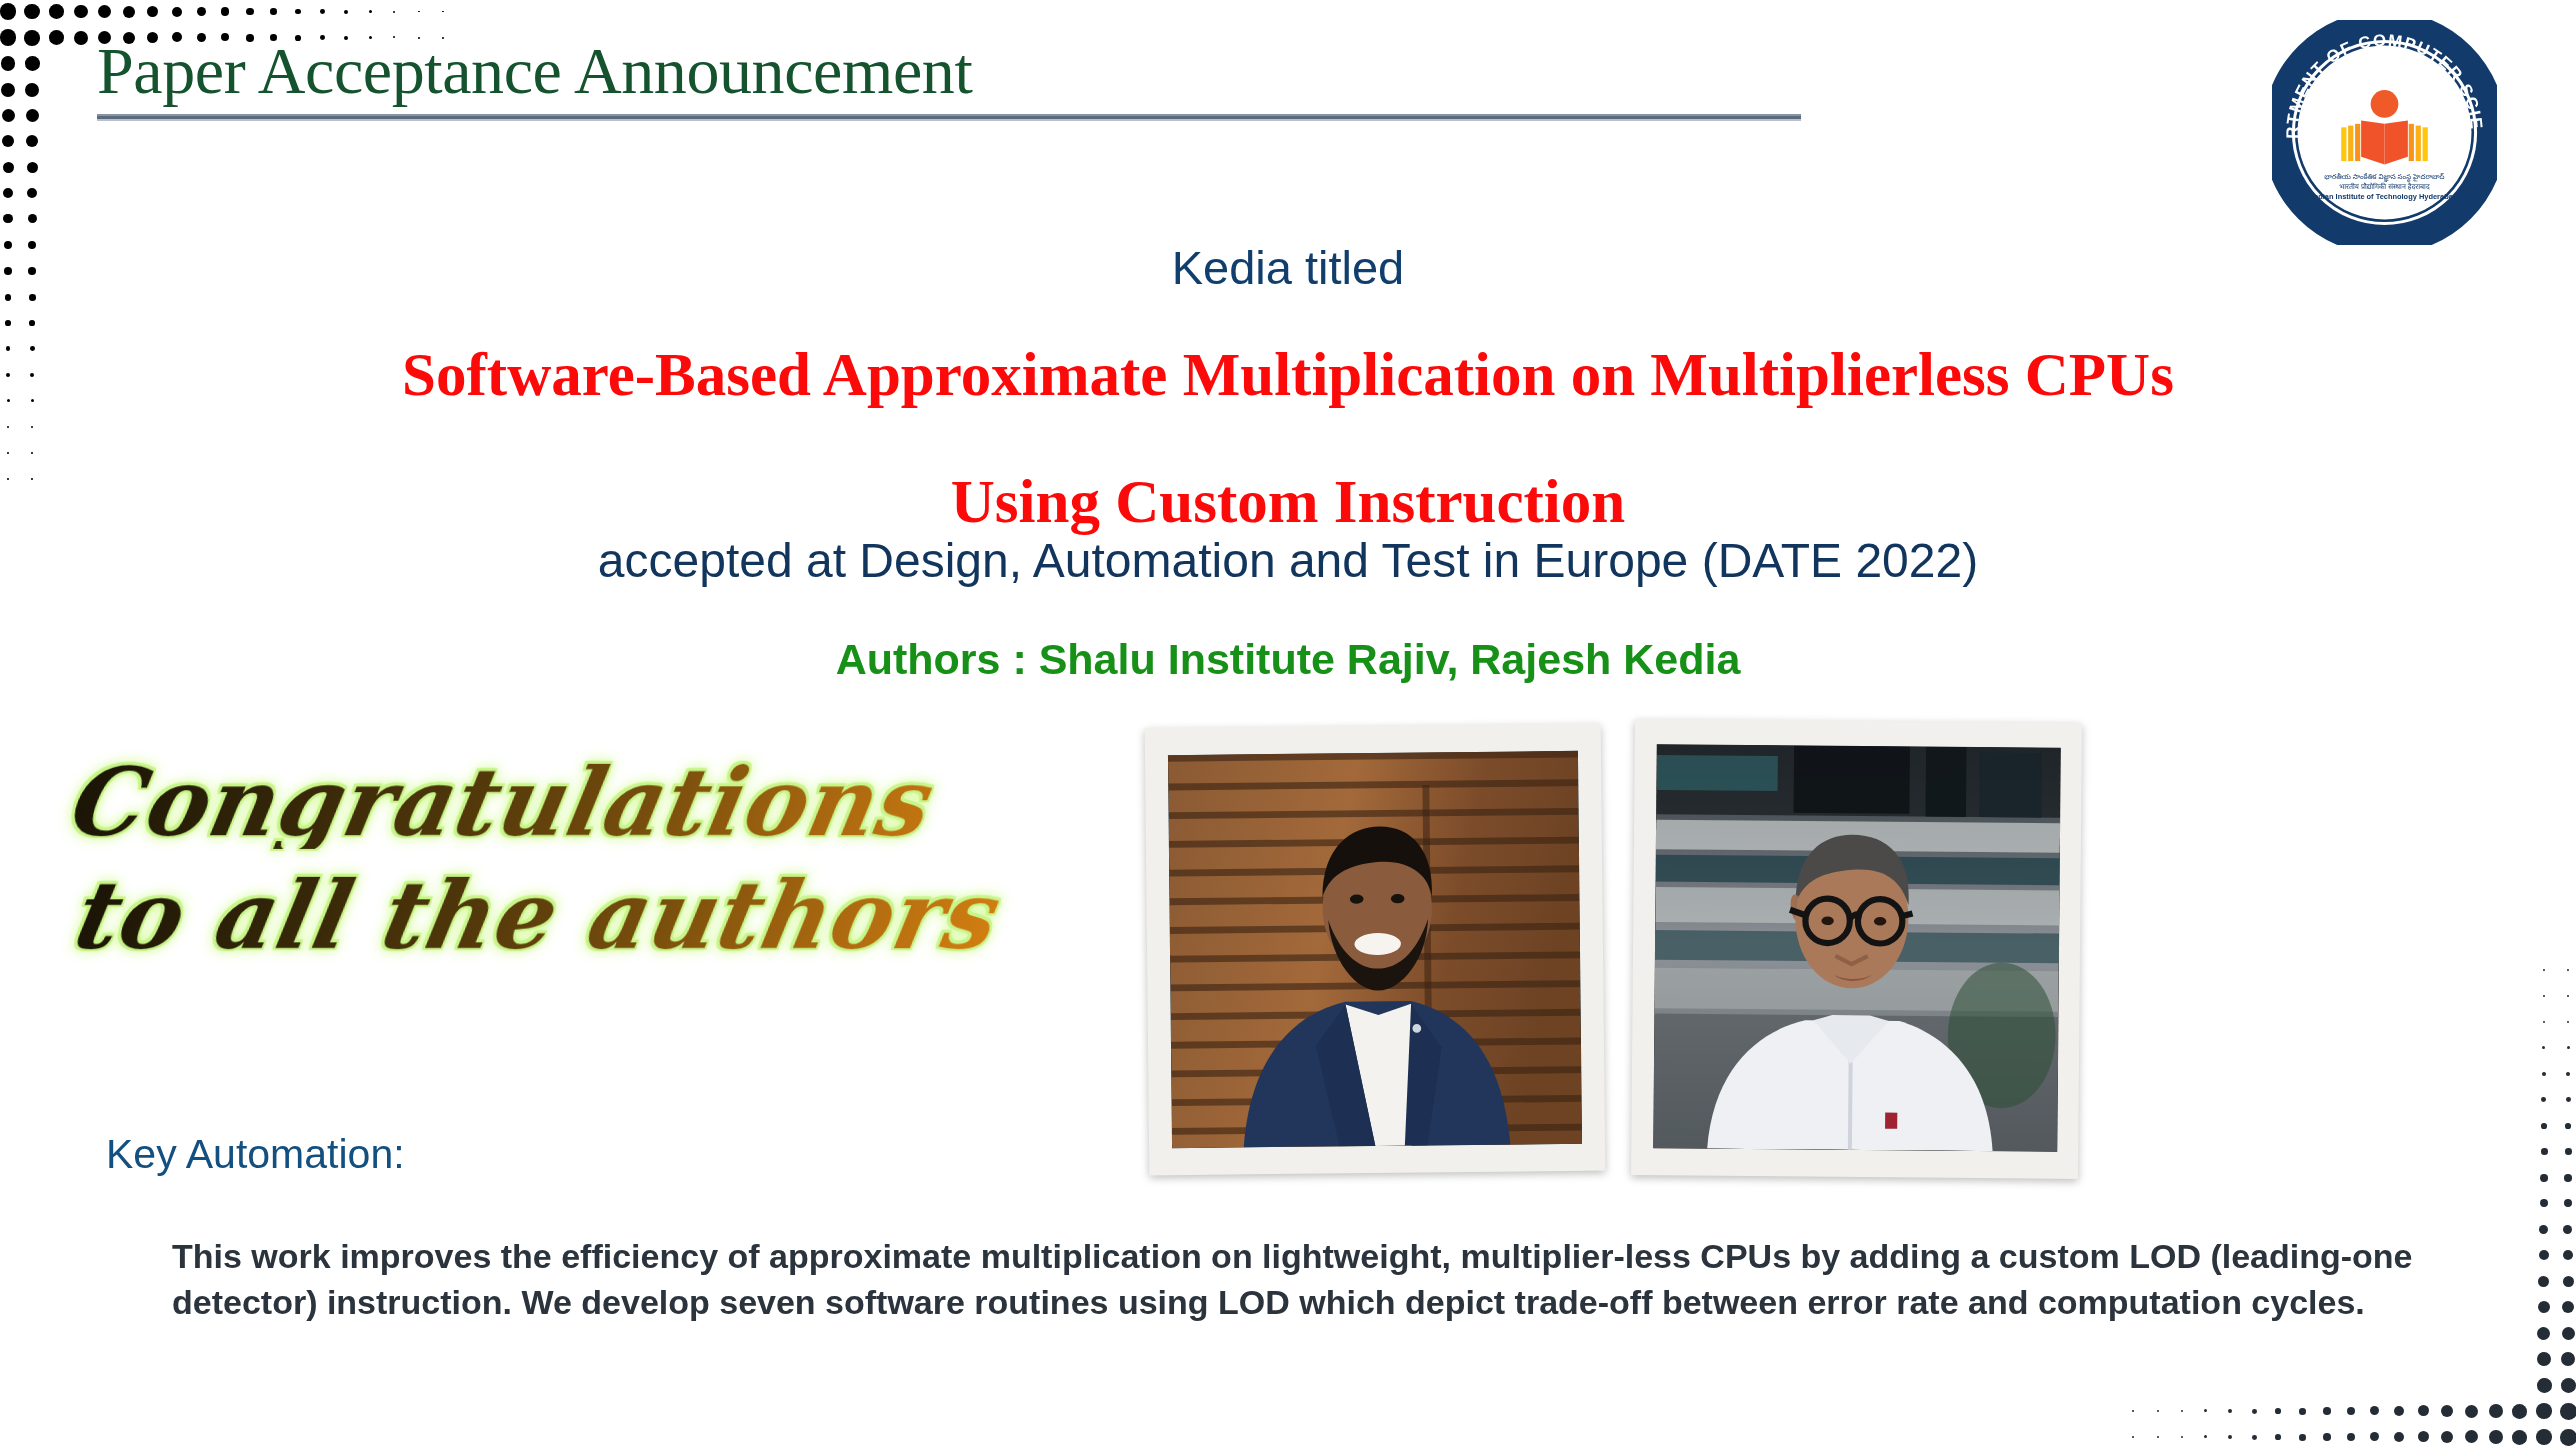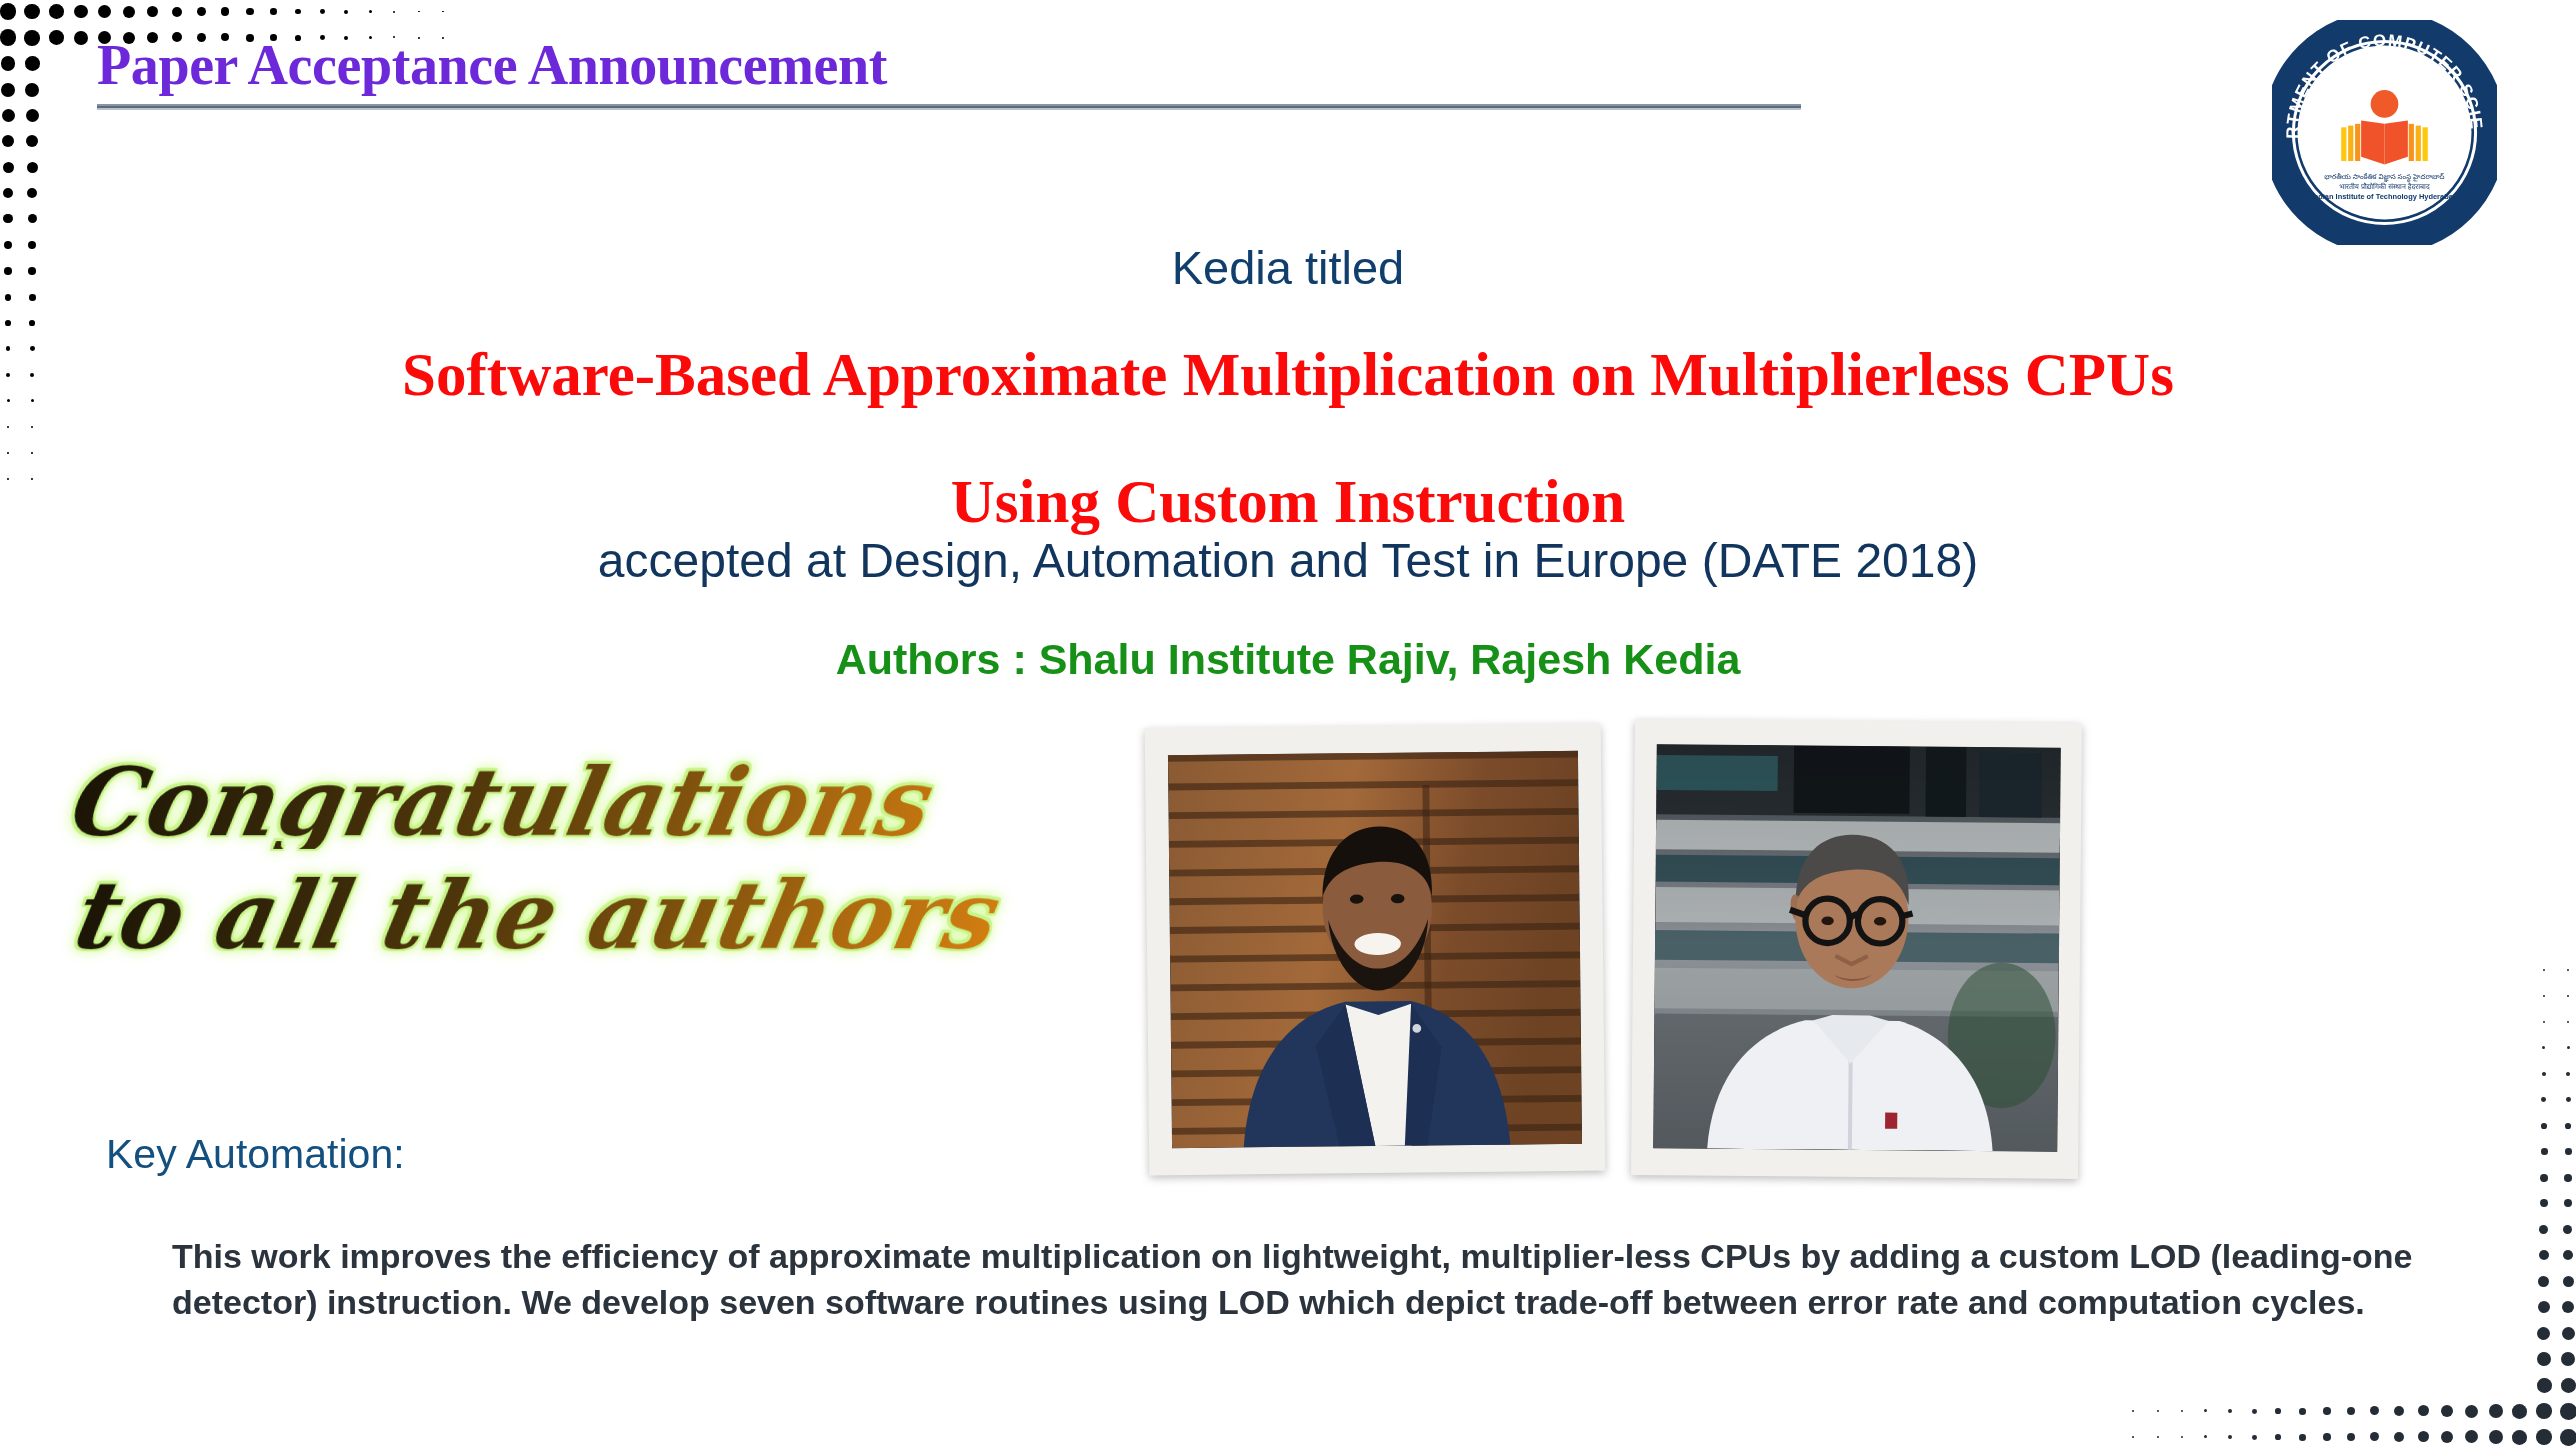--- a/index.html
+++ b/index.html
@@ -17,24 +17,24 @@
   .dotgrid { position: absolute; pointer-events: none; }
   .dotgrid .dot { position: absolute; border-radius: 50%; background: #000; }
   .dotgrid.br .dot { background: #242c35; }
 
   
   #header-block {
     position: absolute; left: 97px; top: 36px; width: 1717px;
   }
   #page-title {
     font-family: "Liberation Serif", serif;
-    font-weight: bold;
-    font-size: 56px;
+    font-weight: normal;
+    font-size: 66px;
     line-height: 1.05;
-    color: #6d28d9;
+    color: #14532d;
     letter-spacing: -0.4px;
     white-space: nowrap;
   }
   #title-rule {
     margin-top: 9px;
     height: 6.3px;
     background: linear-gradient(to bottom,#8894a4 0%,#8894a4 30%,#5b6b7d 30%,#5b6b7d 72%,#b9c2cc 72%,#b9c2cc 100%);
     width: 1704px;
   }
 
@@ -315,21 +315,21 @@
     <text x="130" y="207" text-anchor="middle" font-family="Liberation Sans, sans-serif" font-size="8.6" font-weight="bold" fill="#123a6b">Indian Institute of Technology Hyderabad</text>
   </svg>
 </div>
 
 <div class="center-line" id="paper-titled-label">Kedia titled</div>
 
 <div class="center-line" id="paper-title-l1">Software-Based Approximate Multiplication on Multiplierless CPUs</div>
 
 <div class="center-line" id="paper-title-l2">Using Custom Instruction</div>
 
-<div class="center-line" id="venue-line">accepted at Design, Automation and Test in Europe (DATE 2018)</div>
+<div class="center-line" id="venue-line">accepted at Design, Automation and Test in Europe (DATE 2022)</div>
 
 <div class="center-line" id="authors-line">Authors : Shalu Institute Rajiv, Rajesh Kedia</div>
 
 <div id="congrats">
   <div class="cg-line l1">Congratulations</div>
   <div class="cg-line l2">to all the authors</div>
 </div>
 
 <div class="polaroid" id="photo-shalu">
   <div class="plate">

